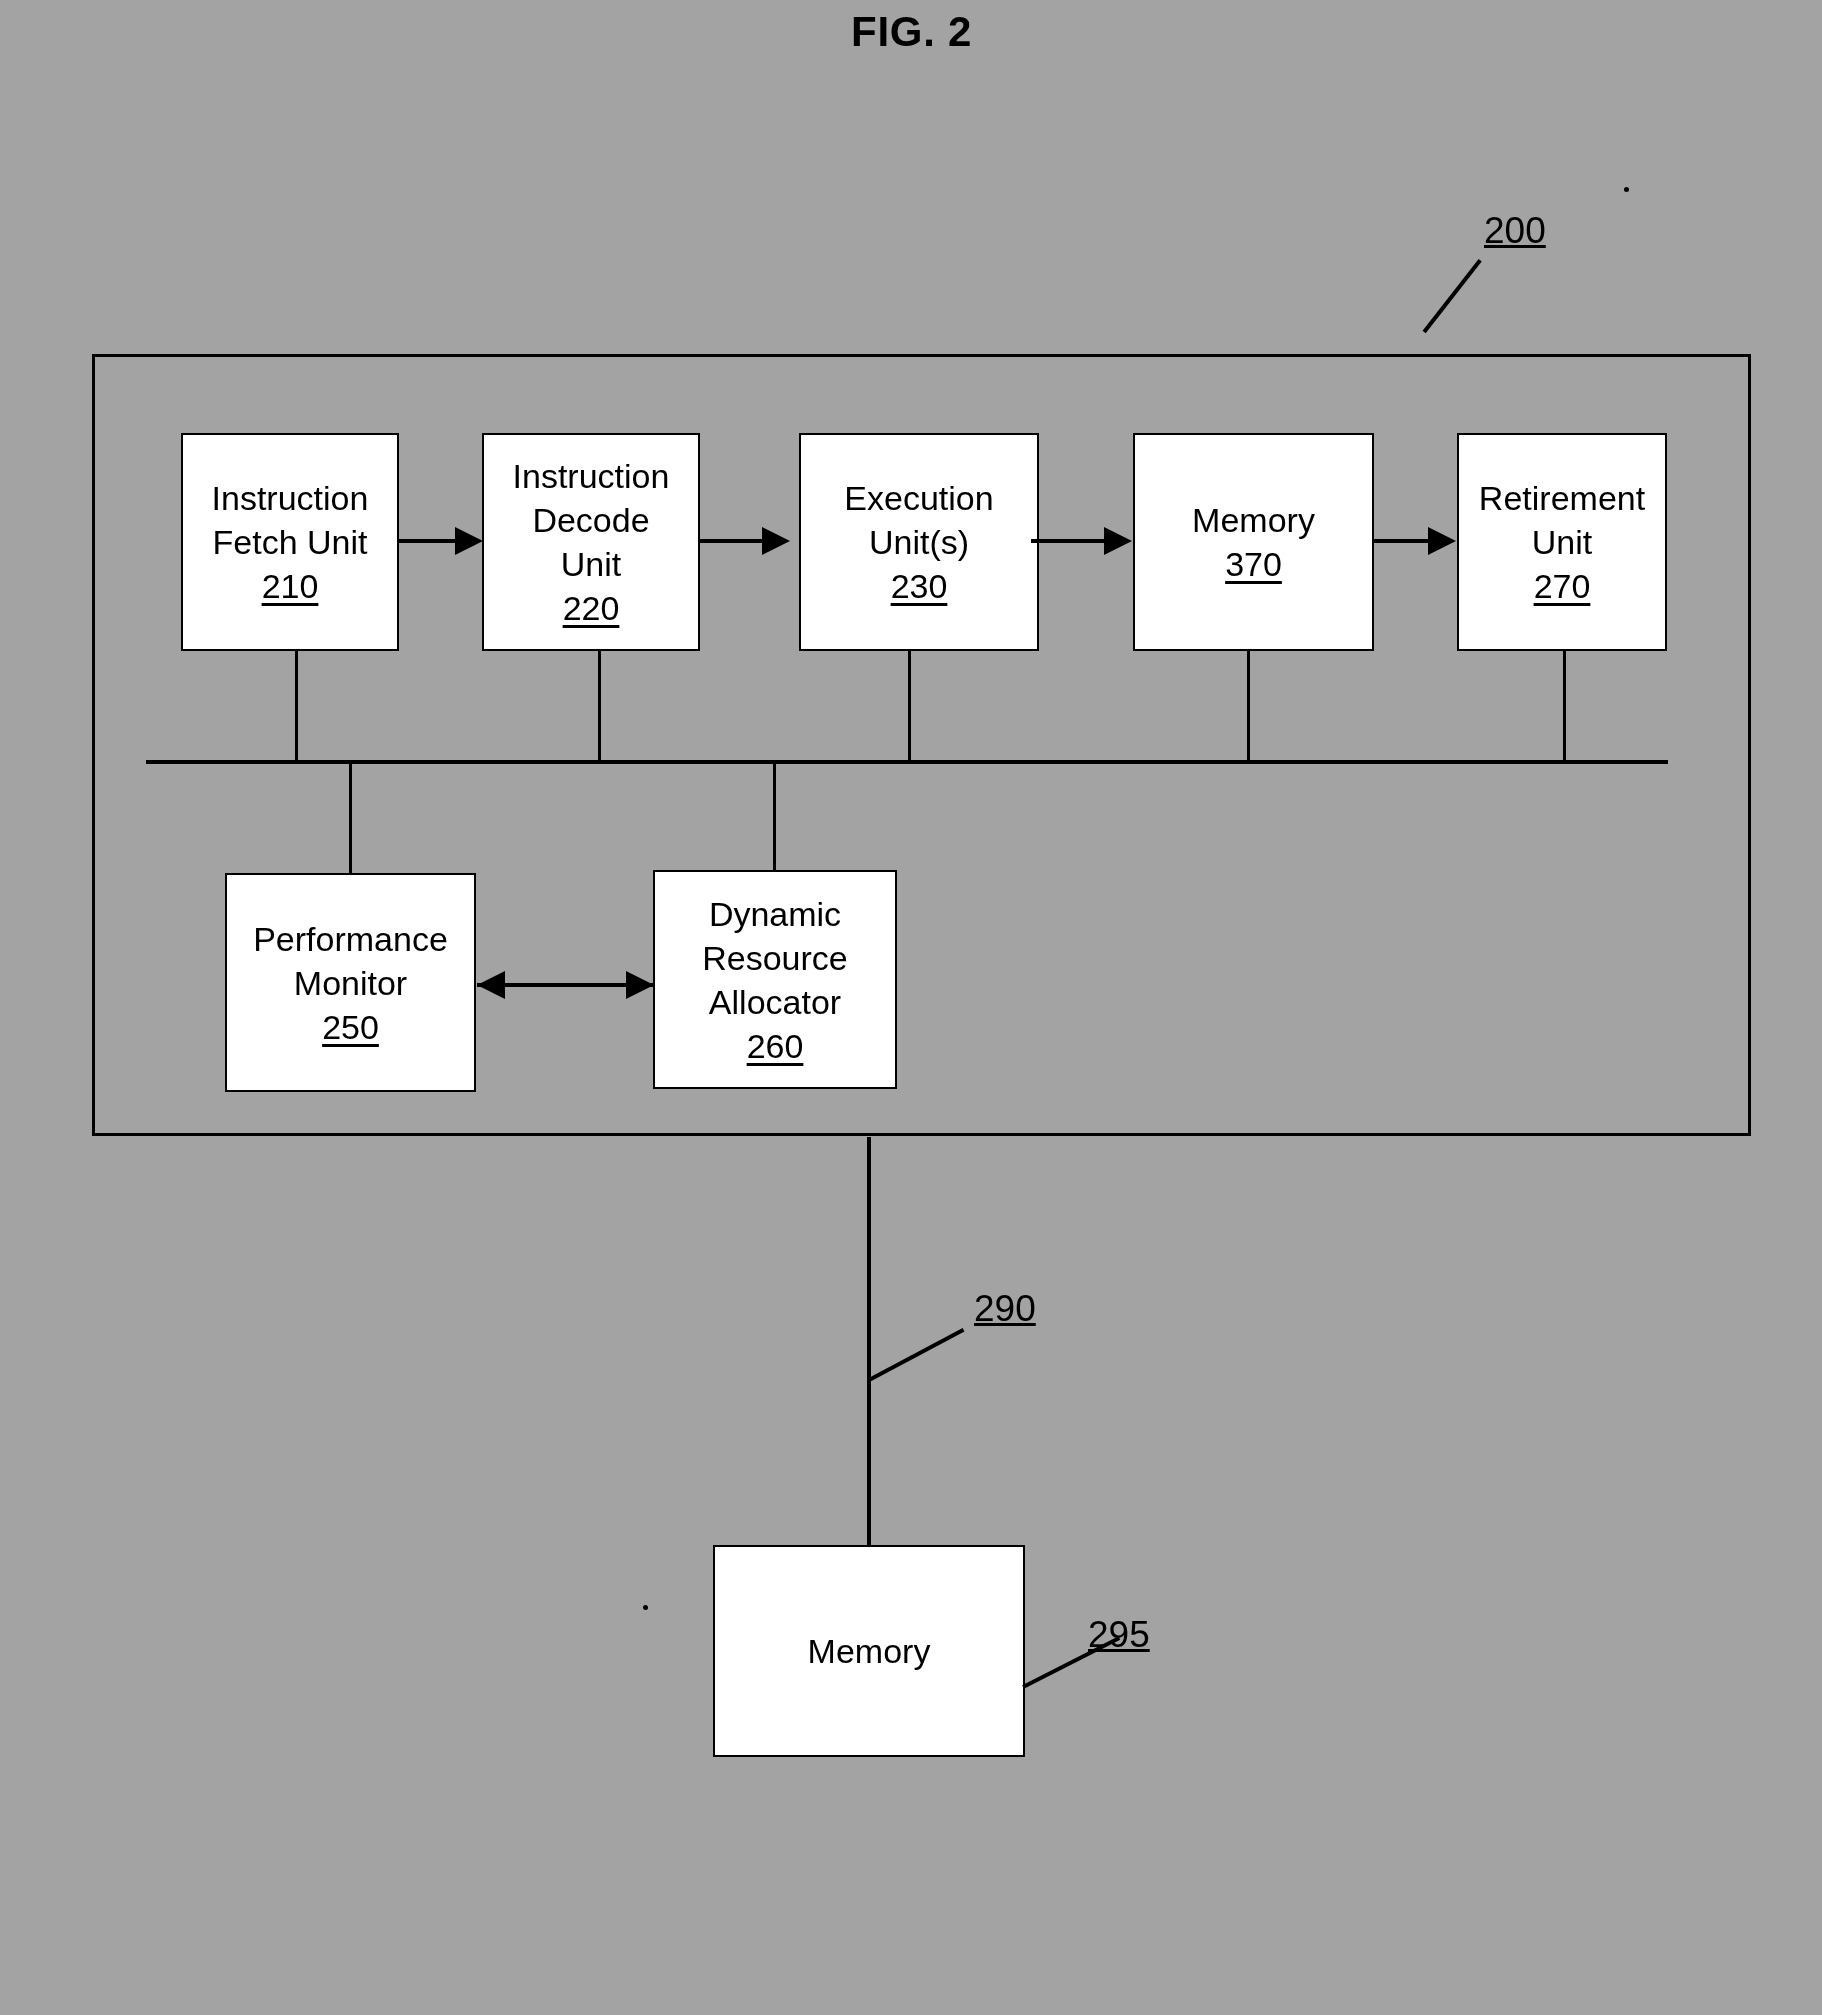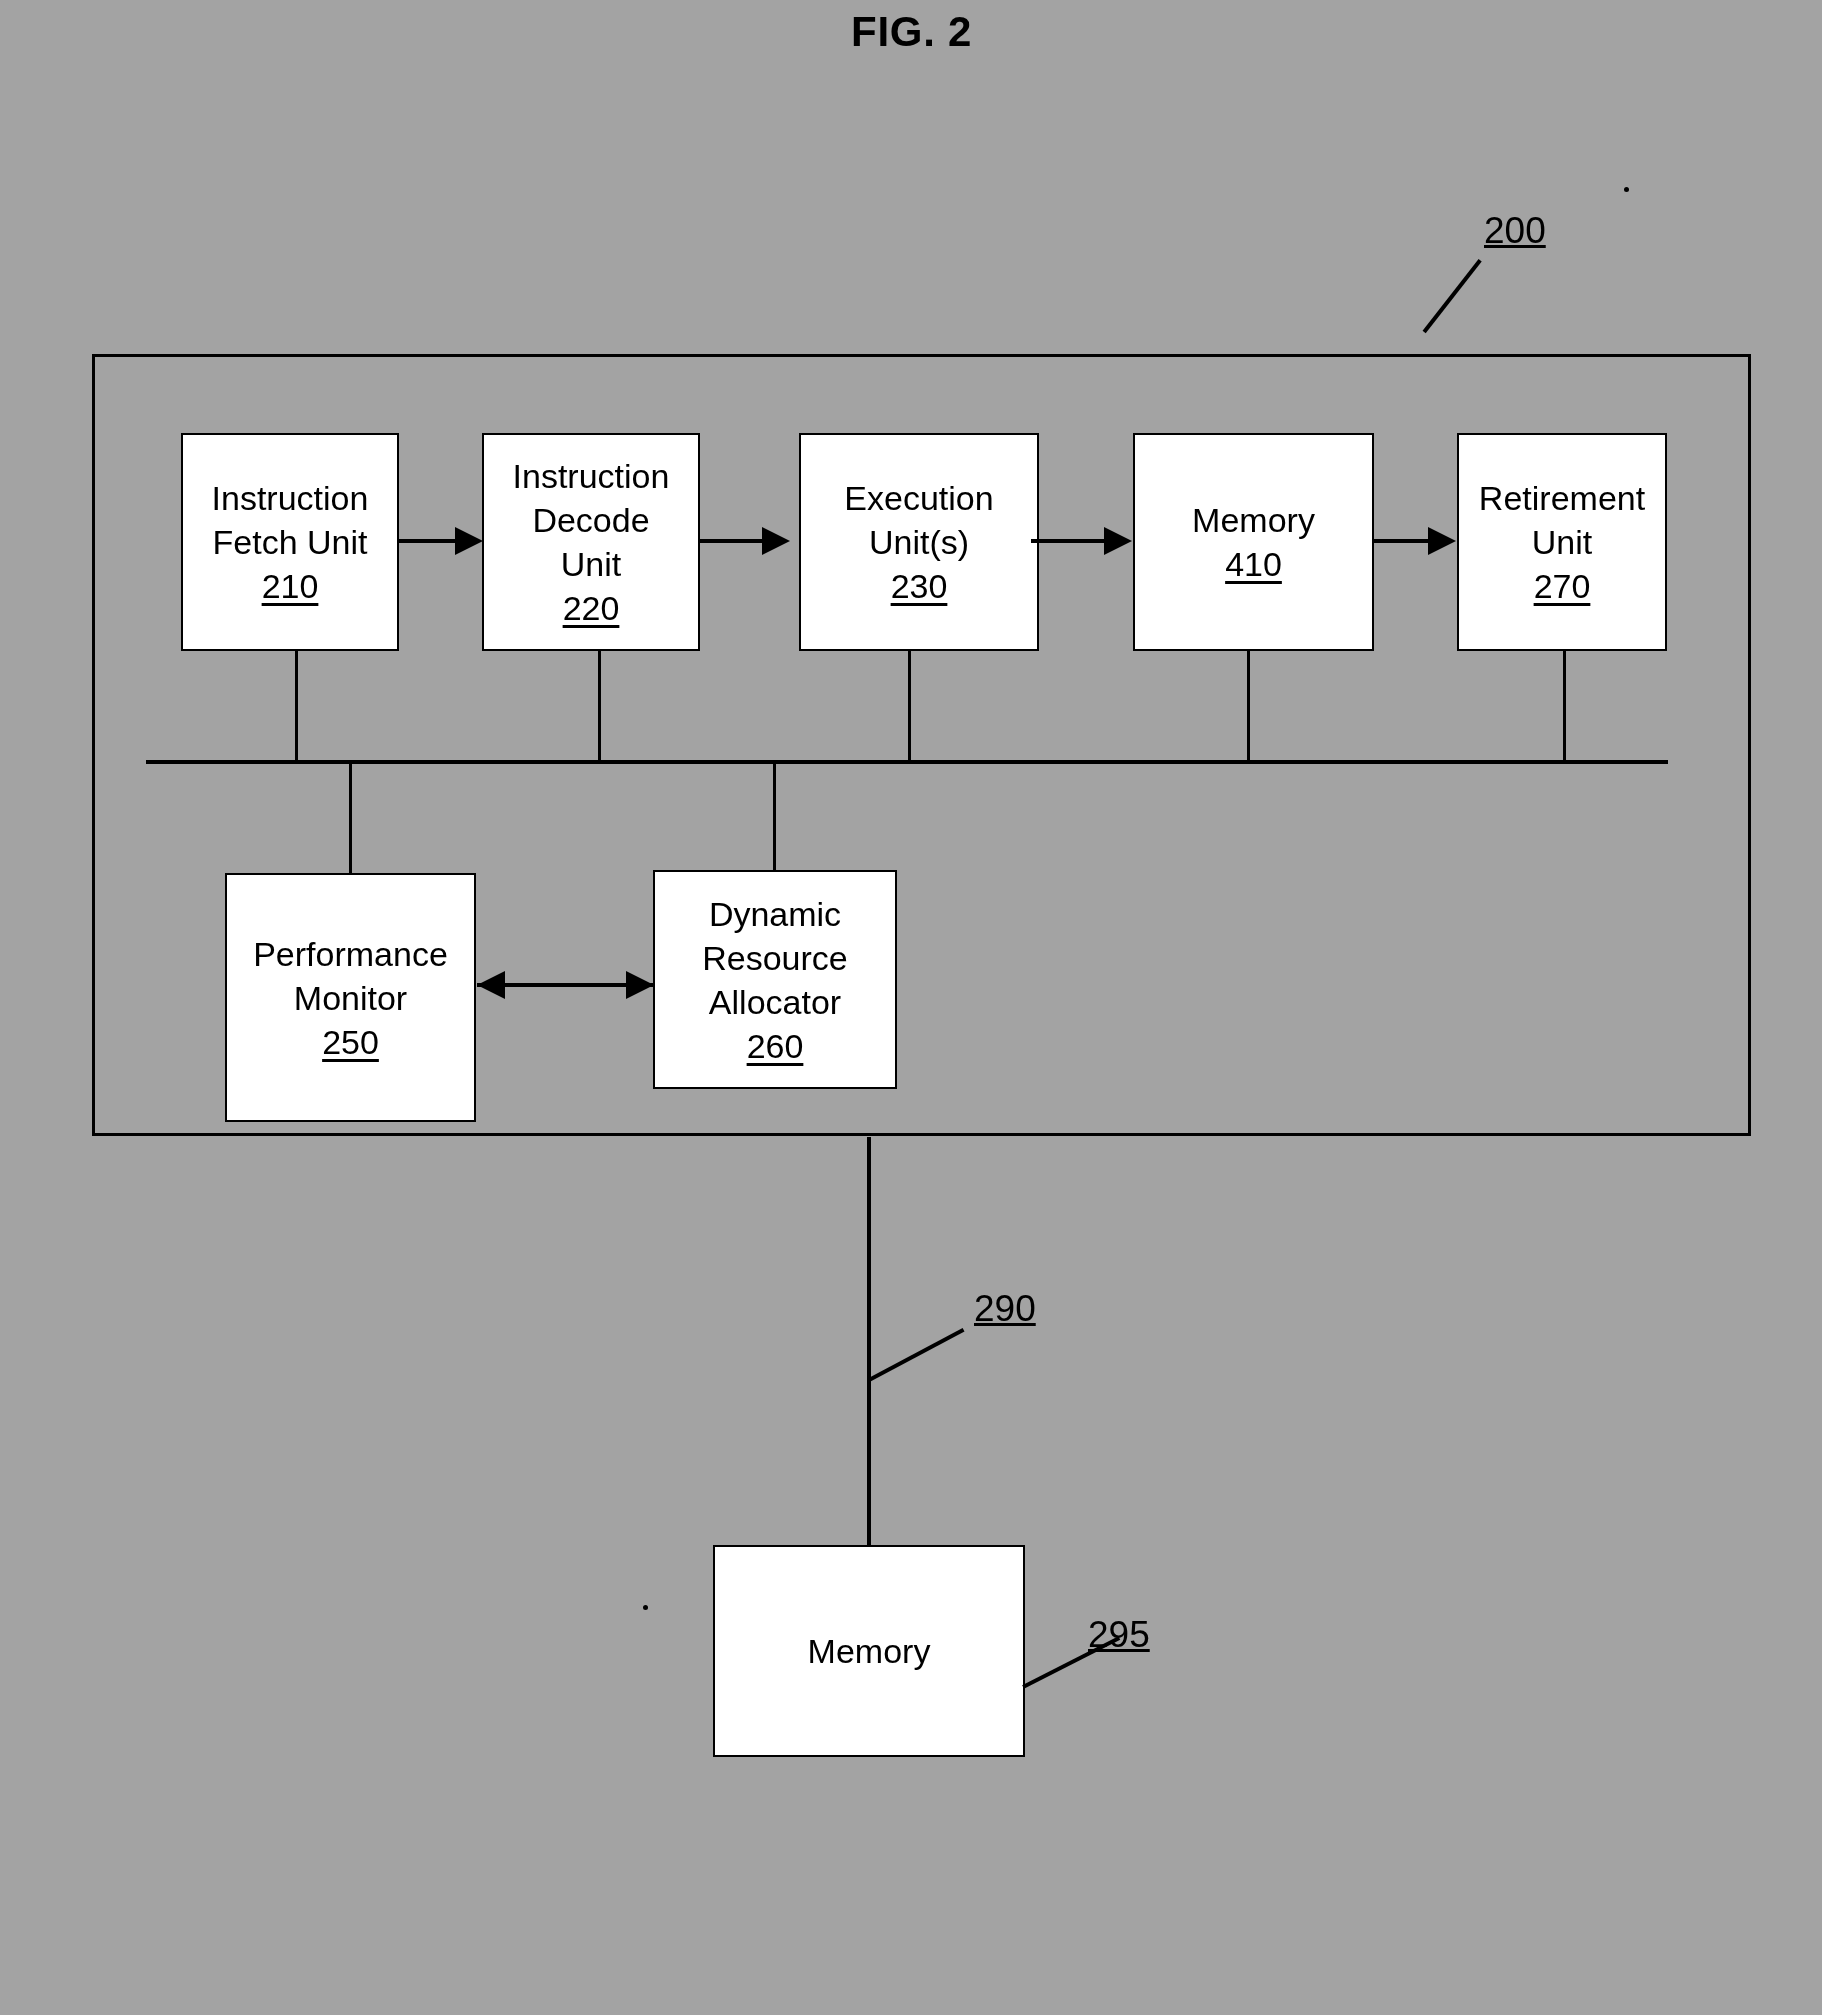--- a/index.html
+++ b/index.html
@@ -154,21 +154,21 @@
   </div>
 
   <div class="box" style="left:791px; top:433px; width:240px; height:218px;margin-left:8px;">
     <div class="line">Execution</div>
     <div class="line">Unit(s)</div>
     <div class="num">230</div>
   </div>
 
   <div class="box" style="left:1133px; top:433px; width:241px; height:218px;">
     <div class="line">Memory</div>
-    <div class="num">410</div>
+    <div class="num">370</div>
   </div>
 
   <div class="box" style="left:1457px; top:433px; width:210px; height:218px;">
     <div class="line">Retirement</div>
     <div class="line">Unit</div>
     <div class="num">270</div>
   </div>
 
   <div class="arrow-shaft" style="left:399px; top:539px; width:58px;"></div>
   <div class="arrow-head-right" style="left:455px; top:527px;"></div>
@@ -186,21 +186,21 @@
   <div class="thinv" style="left:598px; top:649px; height:114px;"></div>
   <div class="thinv" style="left:908px; top:649px; height:114px;"></div>
   <div class="thinv" style="left:1247px; top:649px; height:114px;"></div>
   <div class="thinv" style="left:1563px; top:649px; height:114px;"></div>
 
   <div class="hline" style="left:146px; top:760px; width:1522px;"></div>
 
   <div class="thinv" style="left:349px; top:763px; height:111px;"></div>
   <div class="thinv" style="left:773px; top:763px; height:110px;"></div>
 
-  <div class="box" style="left:225px; top:873px; width:251px; height:249px;">
+  <div class="box" style="left:225px; top:873px; width:251px; height:219px;">
     <div class="line">Performance</div>
     <div class="line">Monitor</div>
     <div class="num">250</div>
   </div>
 
   <div class="box" style="left:653px; top:870px; width:244px; height:219px;">
     <div class="line">Dynamic</div>
     <div class="line">Resource</div>
     <div class="line">Allocator</div>
     <div class="num">260</div>

